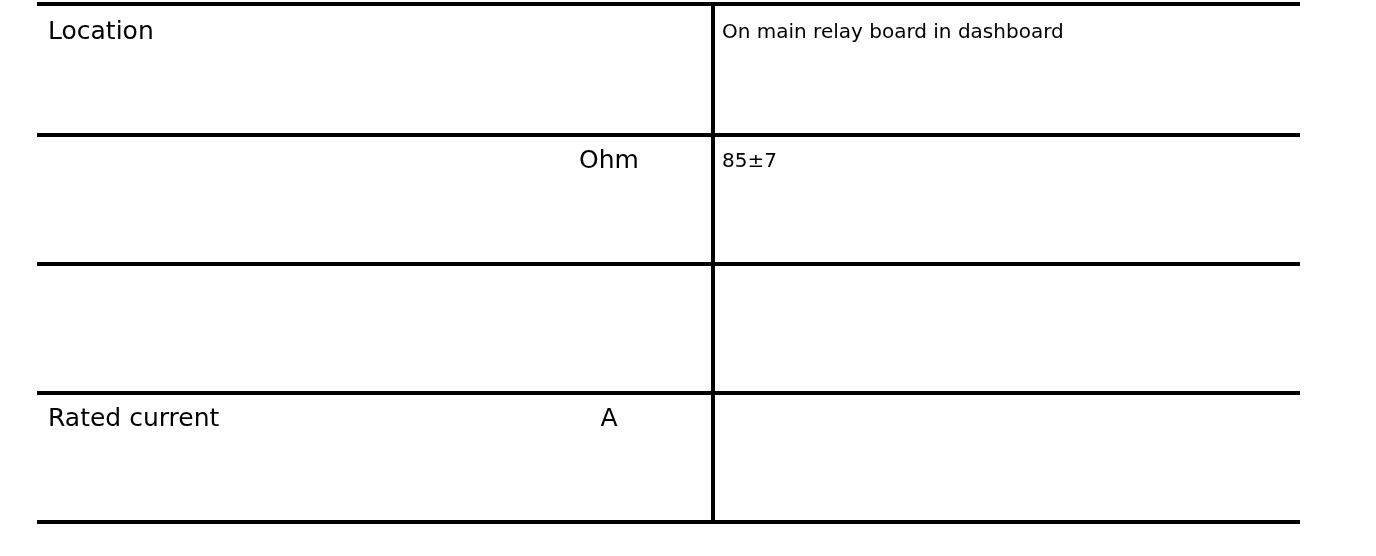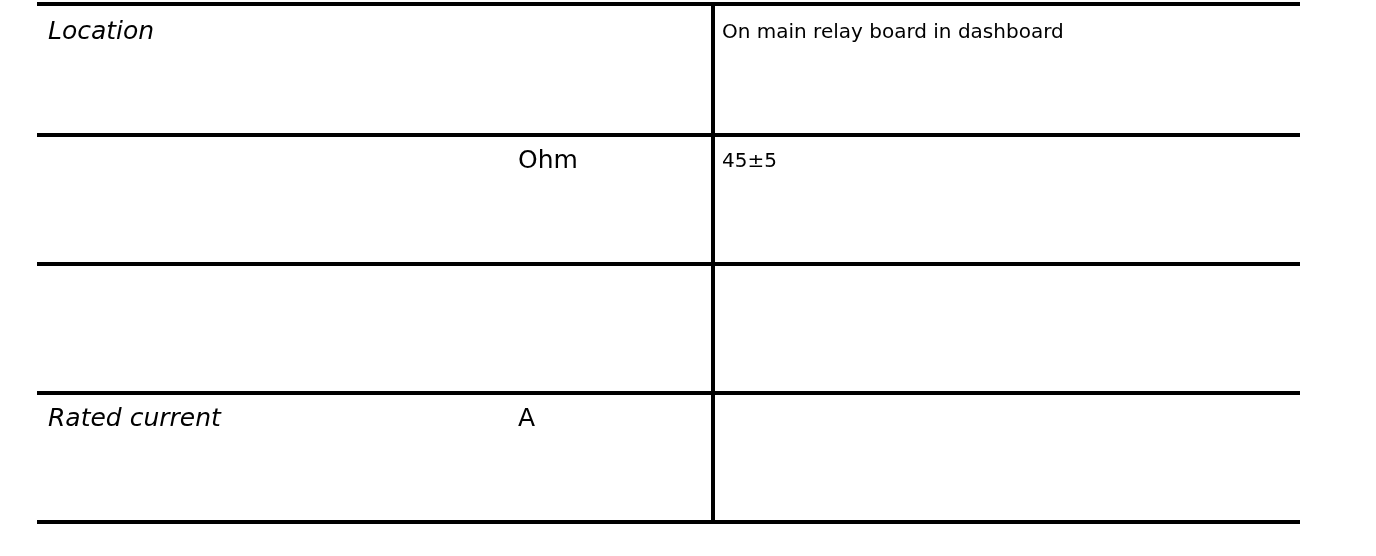--- a/index.html
+++ b/index.html
@@ -61,32 +61,31 @@
 
   .cell-label {
     position: absolute;
     left: 11px;
     top: 14px;
     width: 470px;
     font-size: 25px;
     line-height: 30px;
     white-space: nowrap;
     text-align: left;
-    font-style: italic;
   }
 
   .cell-unit {
     position: absolute;
     left: 481px;
     top: 14px;
     width: 182px;
     font-size: 25px;
     line-height: 30px;
     white-space: nowrap;
-    text-align: left;
+    text-align: center;
   }
 
   .cell-value {
     position: absolute;
     left: 685px;
     top: 14px;
     width: 570px;
     font-size: 20px;
     line-height: 30px;
     white-space: nowrap;
@@ -107,21 +106,21 @@
   <div class="v-divider"></div>
 
   <div class="row row0">
     <div class="cell-label">Location</div>
     <div class="cell-unit"></div>
     <div class="cell-value">On main relay board in dashboard</div>
   </div>
 
   <div class="row row1">
     <div class="cell-unit">Ohm</div>
-    <div class="cell-value">45±5</div>
+    <div class="cell-value">85±7</div>
   </div>
 
 
   <div class="row row3">
     <div class="cell-label">Rated current</div>
     <div class="cell-unit">A</div>
   </div>
 
 </div>
 

